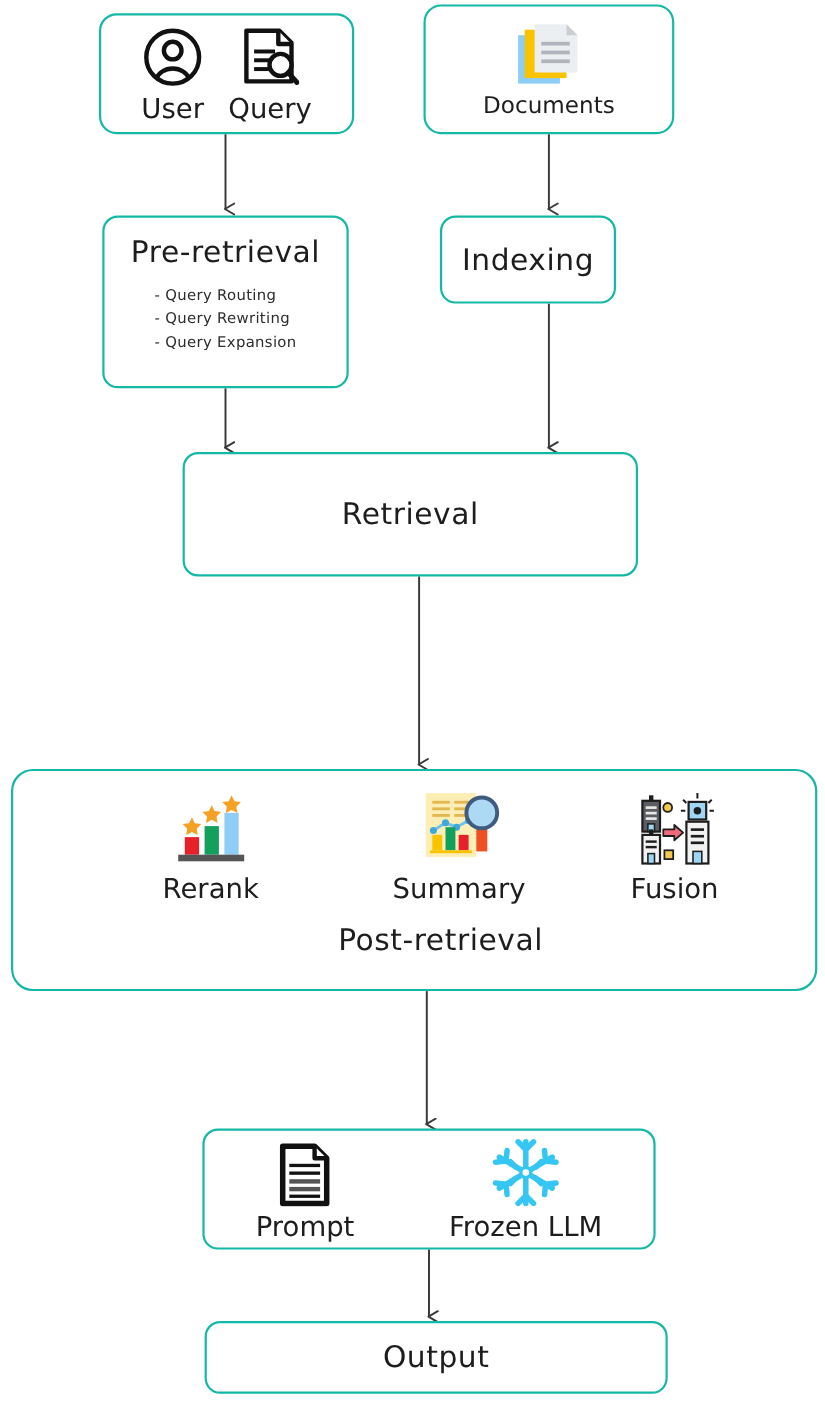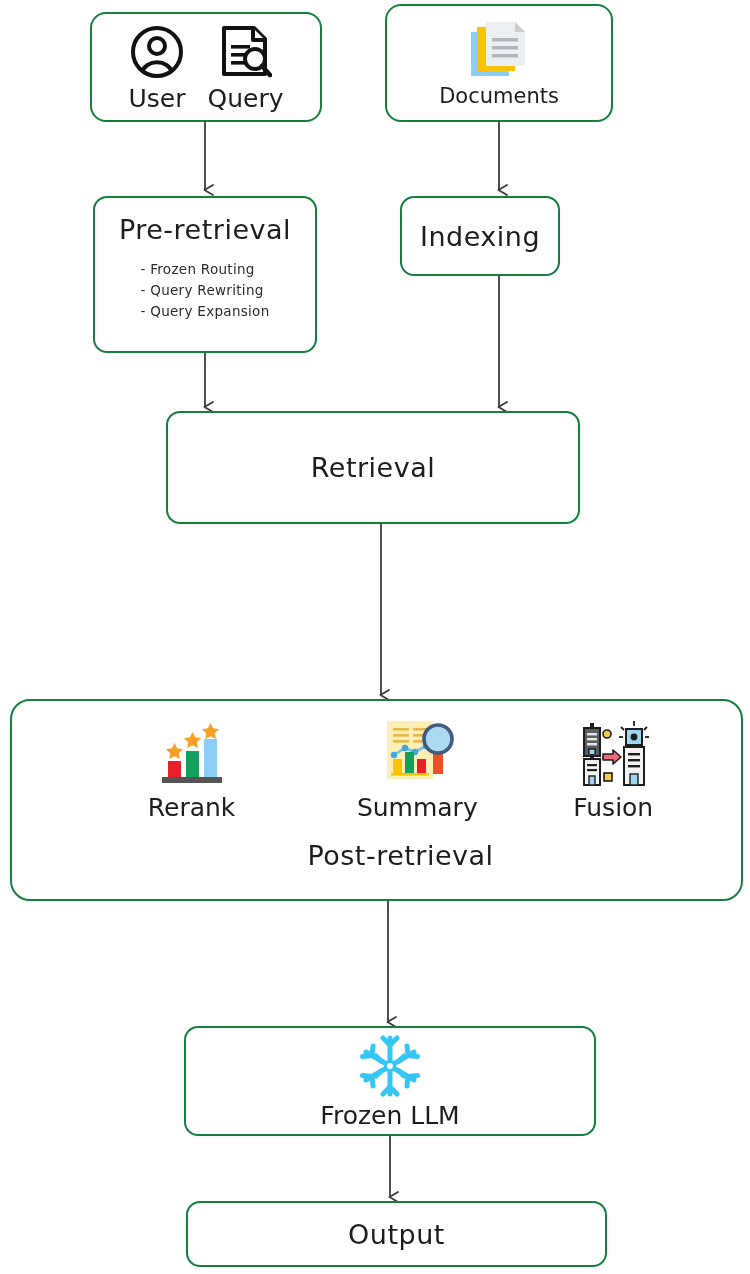--- a/index.html
+++ b/index.html
@@ -15,21 +15,21 @@
     position: relative;
     width: 750px;
     height: 1274px;
     background: #ffffff;
     overflow: hidden;
   }
   
   .node {
     position: absolute;
     box-sizing: border-box;
-    border: 2px solid #15803d;
+    border: 2px solid #14b8a6;
     border-radius: 14px;
     background: #ffffff;
     display: flex;
     flex-direction: column;
     align-items: center;
     justify-content: center;
   }
   .node-label {
     font-family: "DejaVu Sans", sans-serif;
     color: #1d1d1d;
@@ -149,21 +149,21 @@
           <rect x="25" y="36" width="26" height="3.4" fill="#b0b4bb"></rect>
         </svg>
       </div>
       <div class="icon-caption" style="font-size:21px;">Documents</div>
     </div>
   </div>
 
   <div class="node" style="left:93px; top:196px; width:224px; height:157px; justify-content:flex-start; padding-top:16px;">
     <div class="node-label lbl-lg">Pre-retrieval</div>
     <div class="bullets">
-      <div>- Frozen Routing</div>
+      <div>- Query Routing</div>
       <div>- Query Rewriting</div>
       <div>- Query Expansion</div>
     </div>
   </div>
 
   <div class="node" style="left:400px; top:196px; width:160px; height:80px;">
     <div class="node-label lbl-lg">Indexing</div>
   </div>
 
   <div class="node" style="left:166px; top:411px; width:414px; height:113px;">
@@ -255,20 +255,34 @@
       </div>
 
     </div>
 
     <div class="node-label lbl-lg" style="margin-top:18px;">Post-retrieval</div>
   </div>
 
   <div class="node" style="left:184px; top:1026px; width:412px; height:110px;">
     <div style="display:flex; align-items:flex-end; gap:86px; margin-top:2px;">
 
+      <div class="icon-cell" style="position:relative;">
+        <div class="icon-box">
+          <svg width="50" height="58" viewBox="0 0 50 58">
+            <path d="M5,3 H34 L45,14 V55 H5 Z" fill="#ffffff" stroke="#111" stroke-width="5" stroke-linejoin="round"></path>
+            <path d="M34,3 V14 H45" fill="#ffffff" stroke="#111" stroke-width="4" stroke-linejoin="round"></path>
+            <rect x="11" y="19" width="28" height="3" fill="#111"></rect>
+            <rect x="11" y="26" width="28" height="3" fill="#111"></rect>
+            <rect x="11" y="33" width="28" height="4" fill="#555"></rect>
+            <rect x="11" y="40" width="28" height="4" fill="#555"></rect>
+            <rect x="11" y="47" width="28" height="3" fill="#111"></rect>
+          </svg>
+        </div>
+        <div class="icon-caption">Prompt</div>
+      </div>
 
       <div class="icon-cell" style="position:relative;">
         <div class="icon-box">
           <svg width="62" height="62" viewBox="0 0 62 62">
             <g stroke="#35c6f4" stroke-width="5" stroke-linecap="round" fill="none">
               <line x1="31" y1="3" x2="31" y2="59"></line>
               <line x1="7" y1="17" x2="55" y2="45"></line>
               <line x1="7" y1="45" x2="55" y2="17"></line>
               <path d="M31,10 l-7,-7 M31,10 l7,-7"></path>
               <path d="M31,52 l-7,7 M31,52 l7,7"></path>

